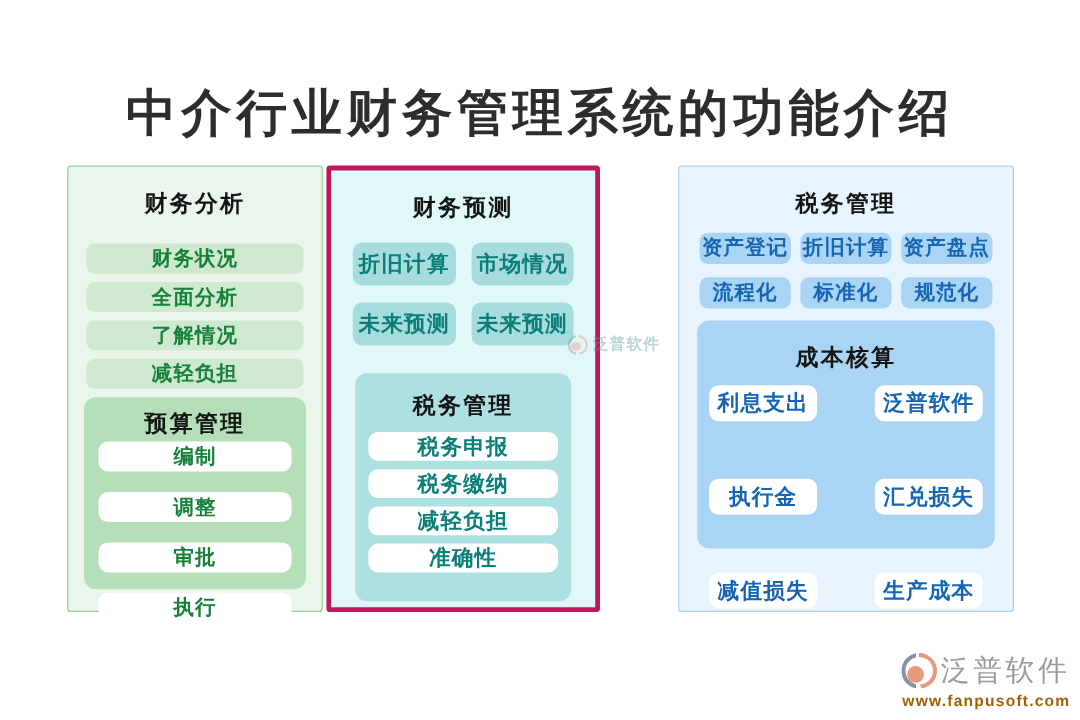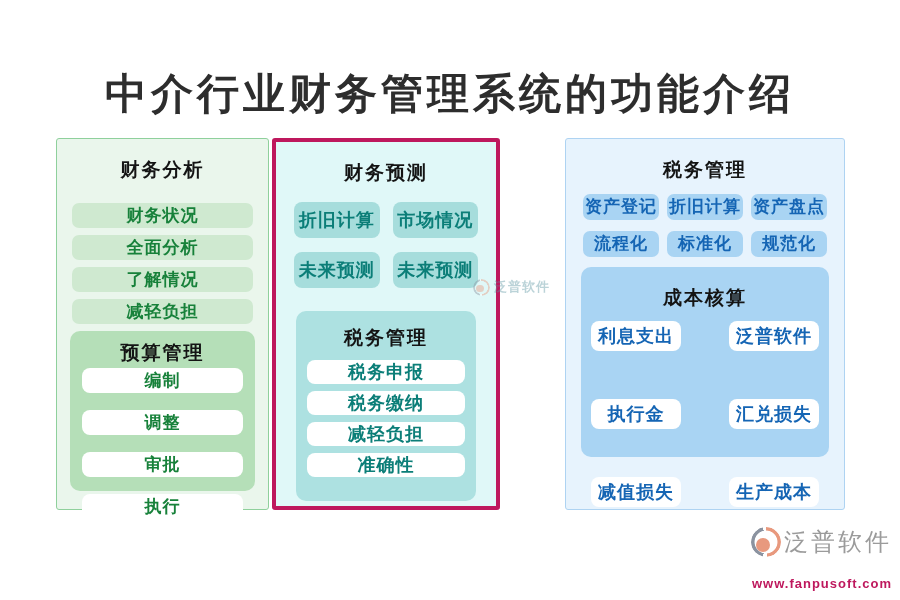--- a/index.html
+++ b/index.html
@@ -63,21 +63,21 @@
   
   .wm-center{position:absolute;left:473px;top:278px;display:flex;align-items:center;gap:4px;opacity:0.42;}
   .wm-center .logo{width:17px;height:17px;}
   .wm-center .brand{font-size:13px;font-weight:bold;color:#5f98a4;letter-spacing:1px;}
 
   
   .wm-corner{position:absolute;right:8px;bottom:9px;text-align:right;}
   .wm-corner .row{display:flex;align-items:center;justify-content:flex-end;gap:3px;}
   .wm-corner .logo{width:30px;height:30px;}
   .wm-corner .brand{font-size:24px;color:#9b9b9b;letter-spacing:3px;}
-  .wm-corner .url{margin-top:18px;font-size:13px;font-weight:bold;color:#be185d;letter-spacing:1px;}
+  .wm-corner .url{margin-top:1px;font-size:13px;font-weight:bold;color:#a16207;letter-spacing:1px;}
 </style>
 </head>
 <body>
 
 <div class="stage">
 
   <div class="title">中介行业财务管理系统的功能介绍</div>
 
   <section class="panel green">
     <div class="panel-header">财务分析</div>

